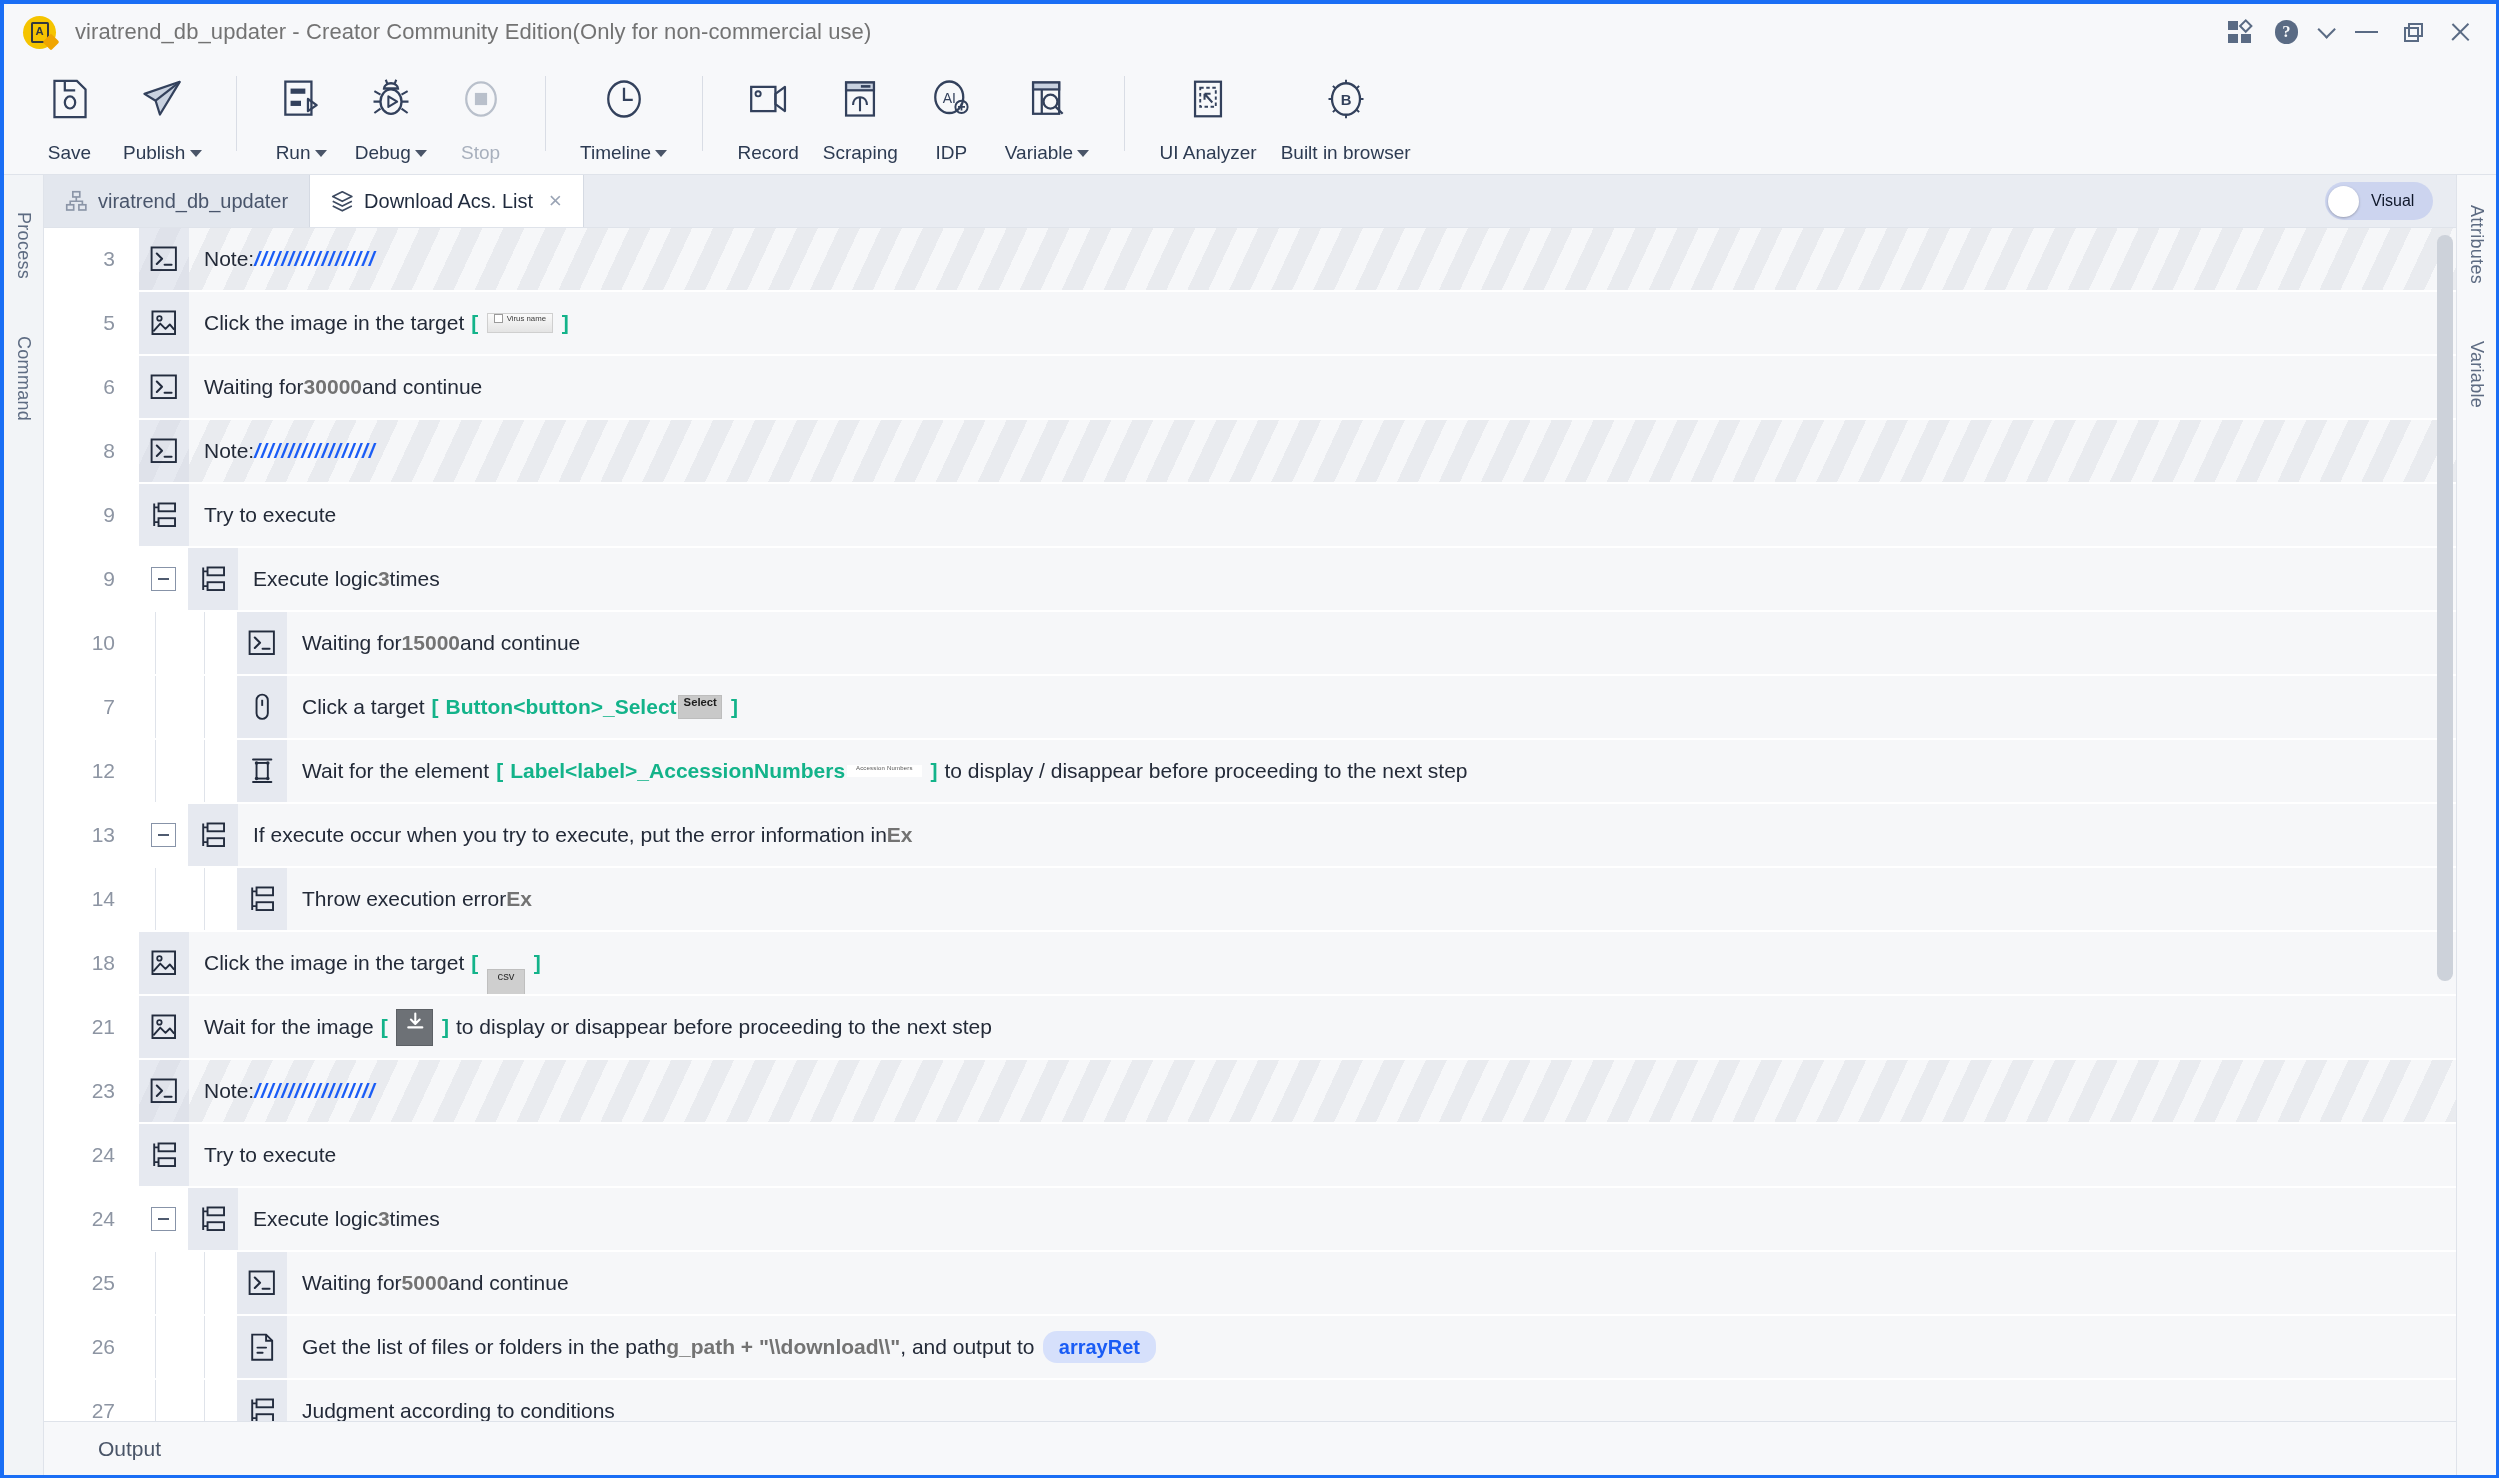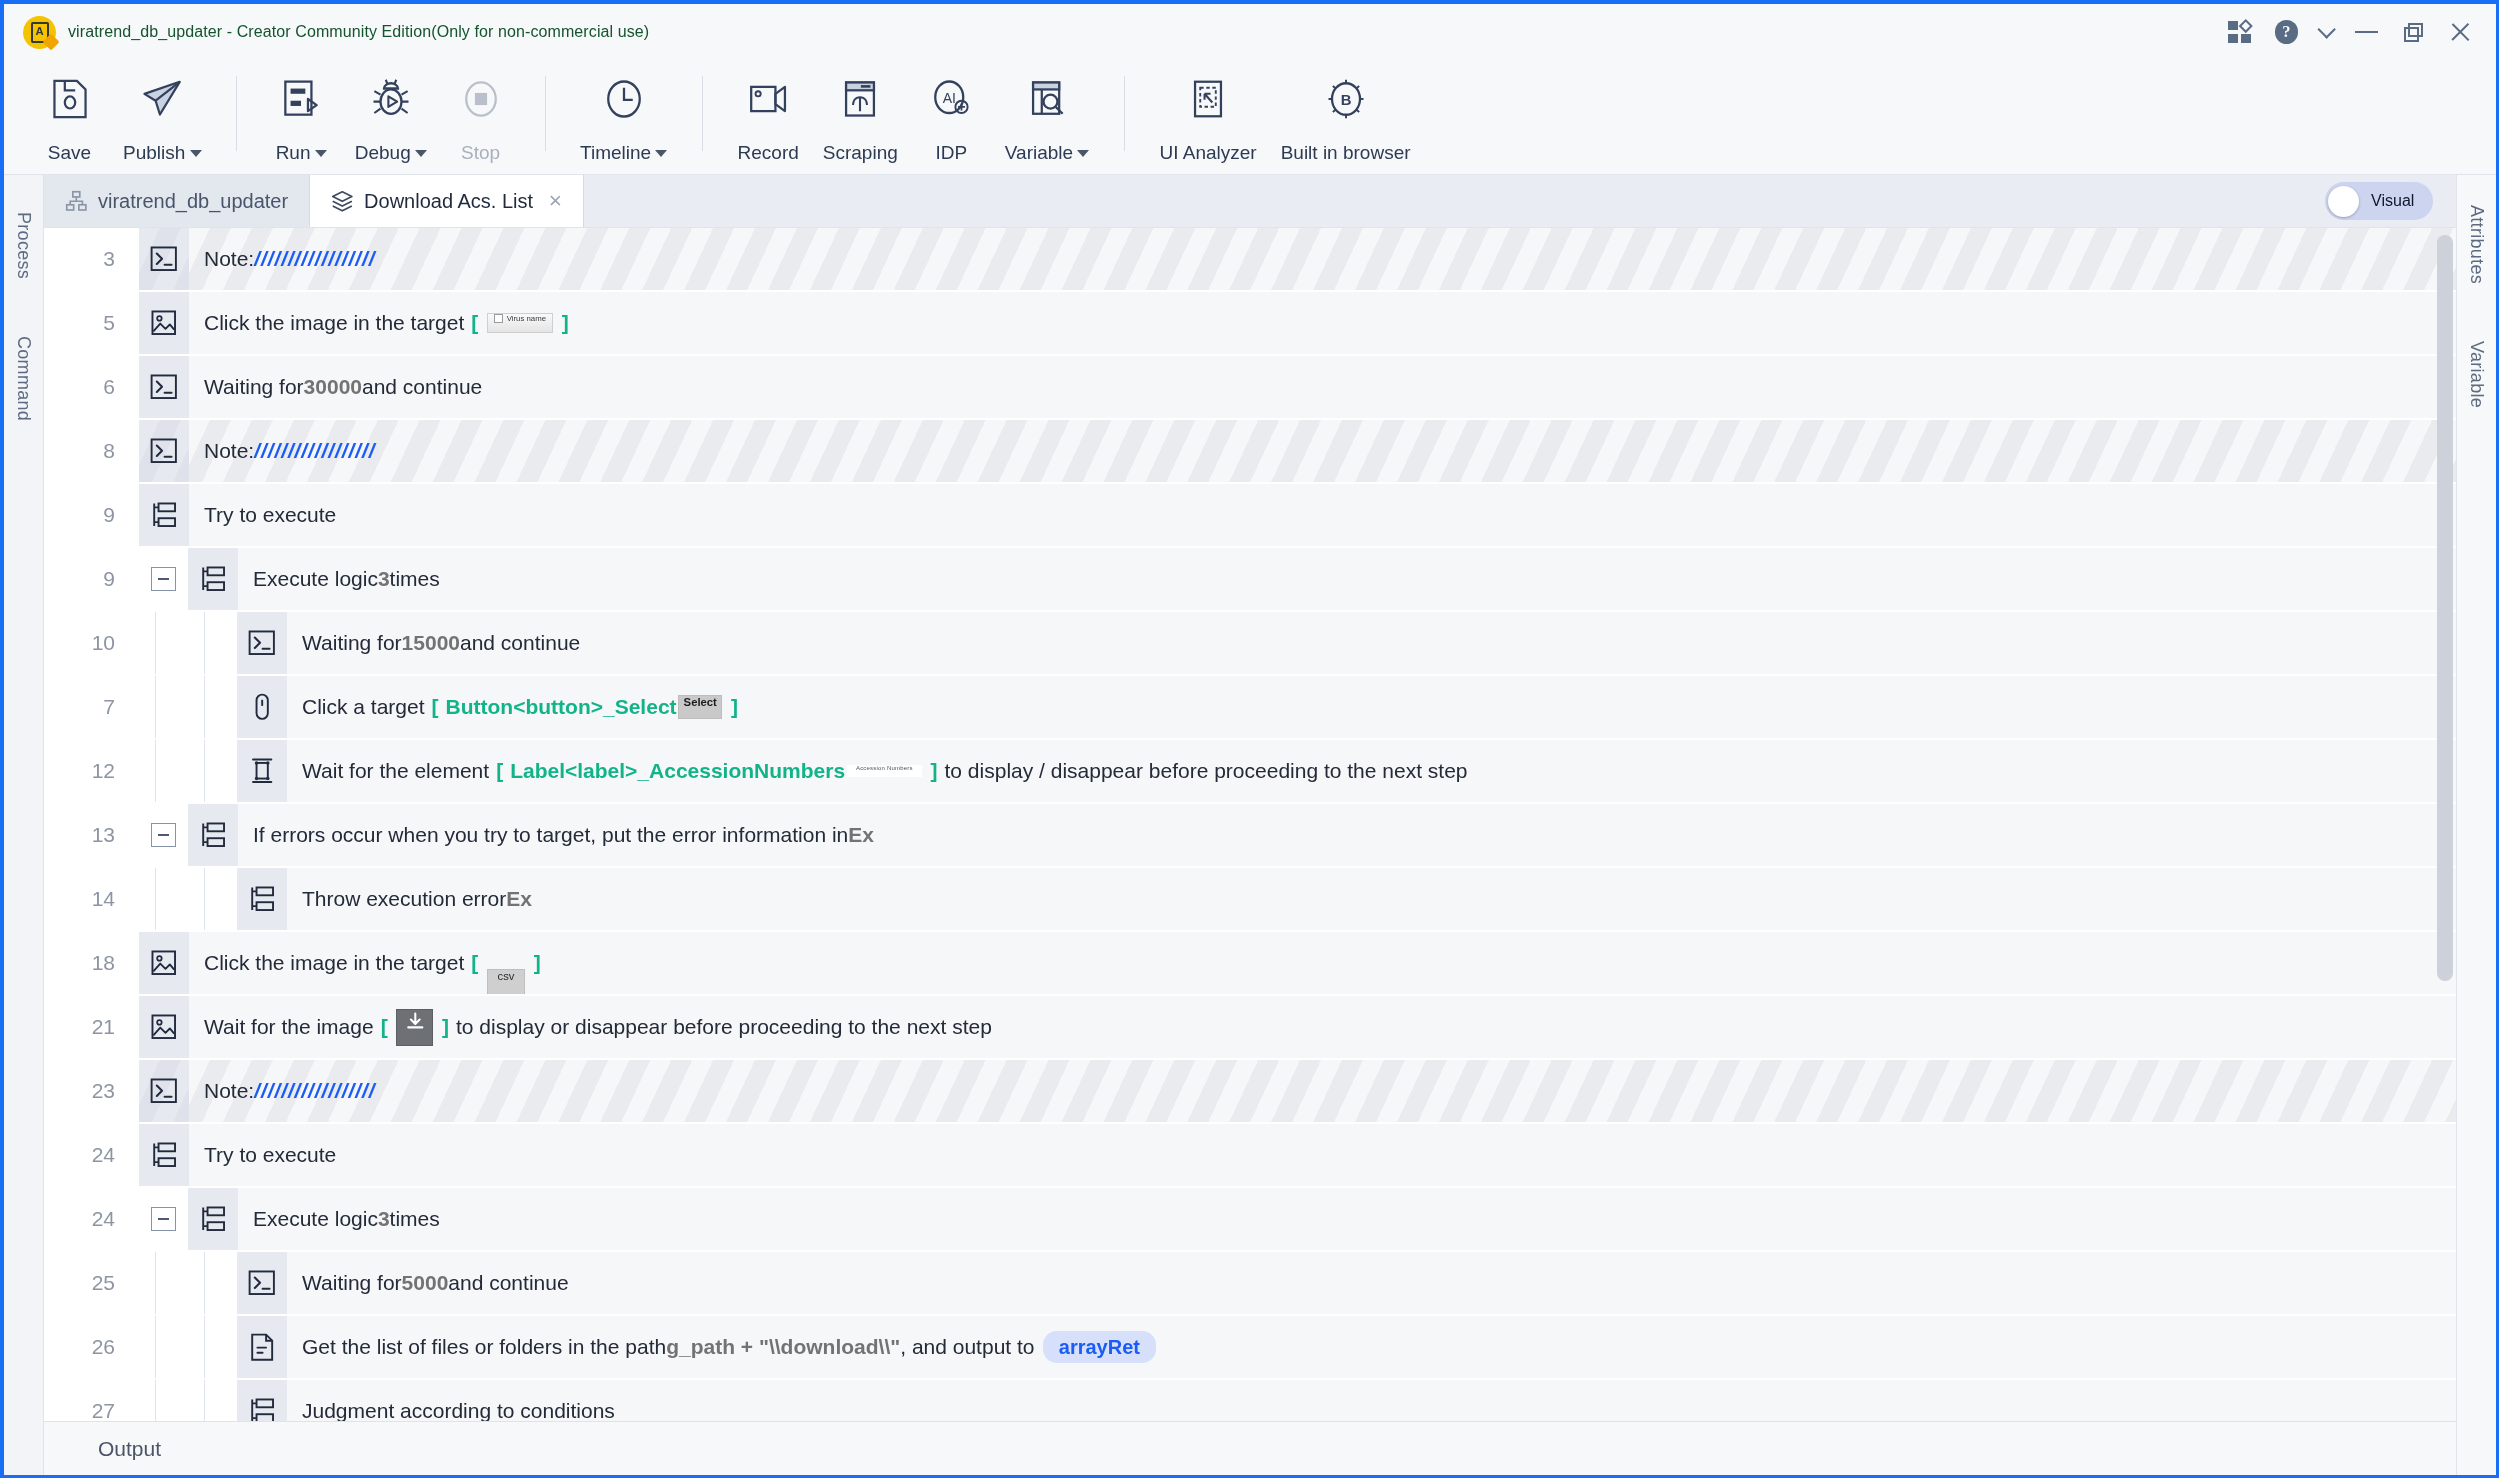--- a/index.html
+++ b/index.html
@@ -37,22 +37,22 @@
     box-sizing:border-box;background:#f5c400;
     font-size:11.3px;color:#33383f;font-weight:bold;
     display:flex;align-items:center;justify-content:center;
     line-height:1;
   }
   .app-logo .lg-pencil{
     position:absolute;right:-0.9px;bottom:0.9px;width:12px;height:12px;
     background:#f0a500;transform:rotate(45deg);border-radius:1.7px;
   }
   .win-title{
-    margin-left:12px;
-    font-size:16px;color:#14532d;letter-spacing:0.1px;
+    margin-left:19px;
+    font-size:22px;color:#737373;letter-spacing:0.1px;
     white-space:nowrap;
   }
   .title-spacer{flex:1 1 auto;}
   .tb-btn{
     width:47px;height:43px;display:flex;align-items:center;justify-content:center;
     color:#5a6b84;flex:0 0 auto;
   }
   .tb-btn.narrow{width:33px;}
   .grid-icon{width:22.6px;height:22.6px;position:relative;}
   .grid-icon i{position:absolute;width:9.5px;height:9.5px;background:#5a6b84;}
@@ -665,21 +665,21 @@
               <div class="iconcell">
                 <span>
                   <svg width="29.5" height="29.5" viewBox="0 0 34 34">
                     <rect x="11" y="4" width="19" height="9" fill="none" stroke="#222b3d" stroke-width="2.2"></rect>
                     <rect x="11" y="21" width="19" height="9" fill="none" stroke="#222b3d" stroke-width="2.2"></rect>
                     <path d="M6 4 v26 M6 8.5 h5 M6 25.5 h5" fill="none" stroke="#222b3d" stroke-width="2.2"></path>
                   </svg>
                 </span>
               </div>
               <div class="content">
-                <span>If errors occur when you try to target, put the error information in </span>
+                <span>If execute occur when you try to execute, put the error information in </span>
                 <span class="b-blue">Ex</span>
               </div>
             </div>
             <div class="row">
               <div class="gutter">14</div>
               <div class="indent guide"></div>
               <div class="indent guide"></div>
               <div class="iconcell">
                 <span>
                   <svg width="29.5" height="29.5" viewBox="0 0 34 34">

